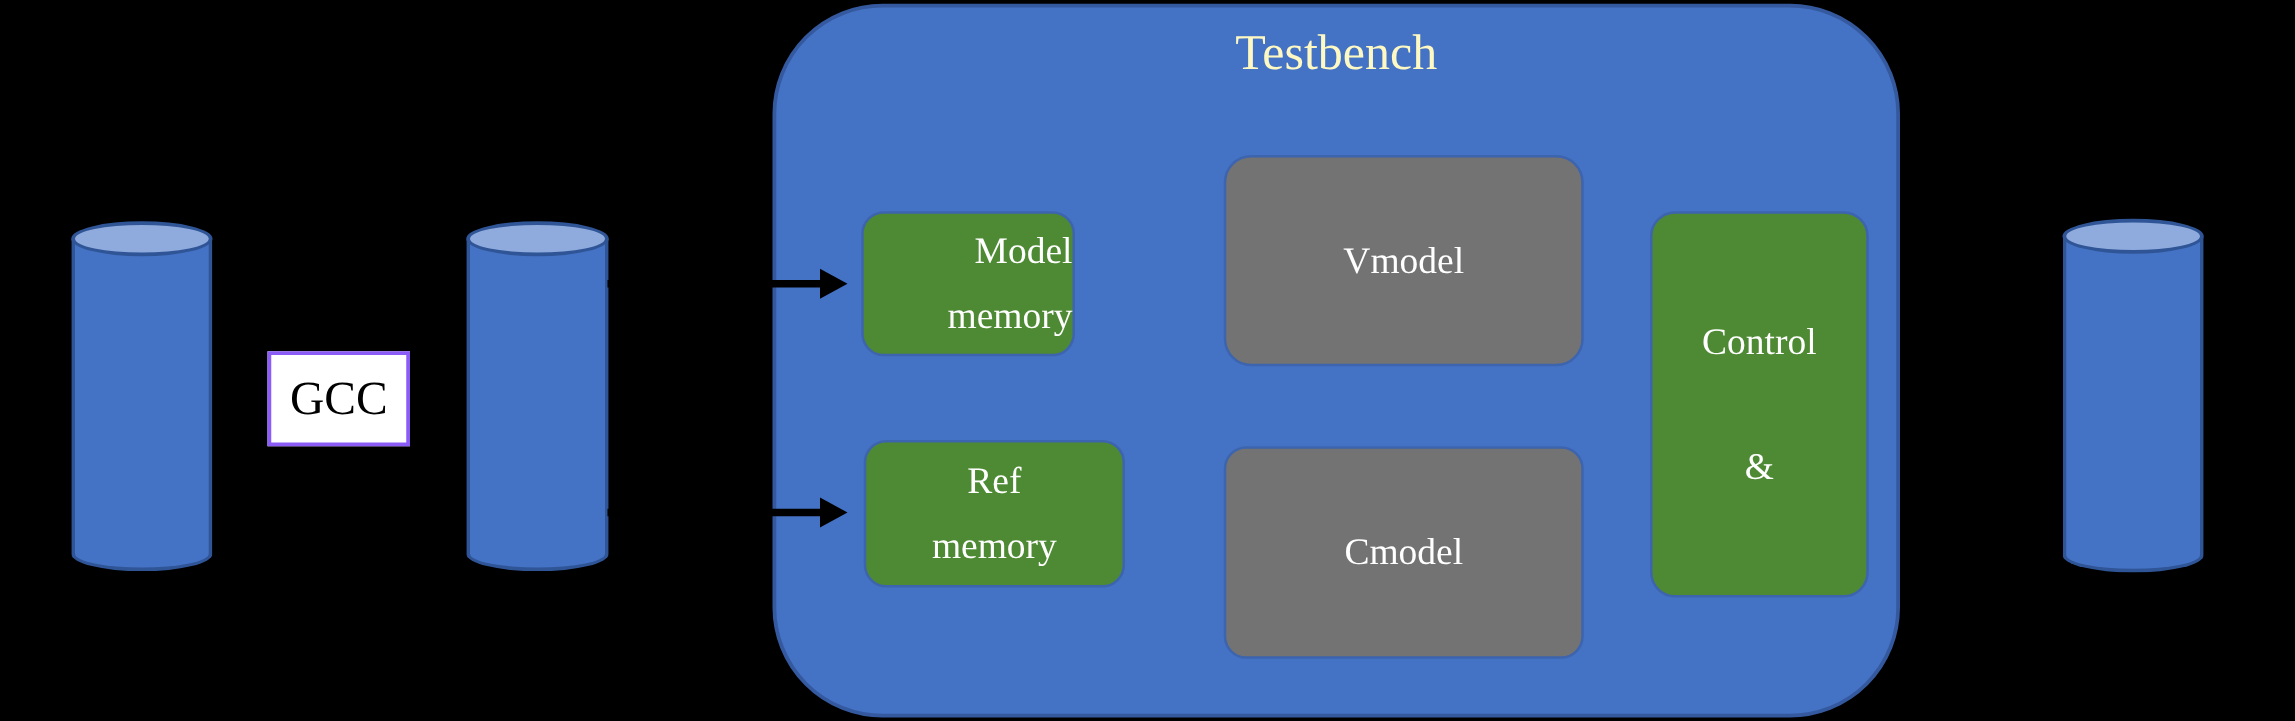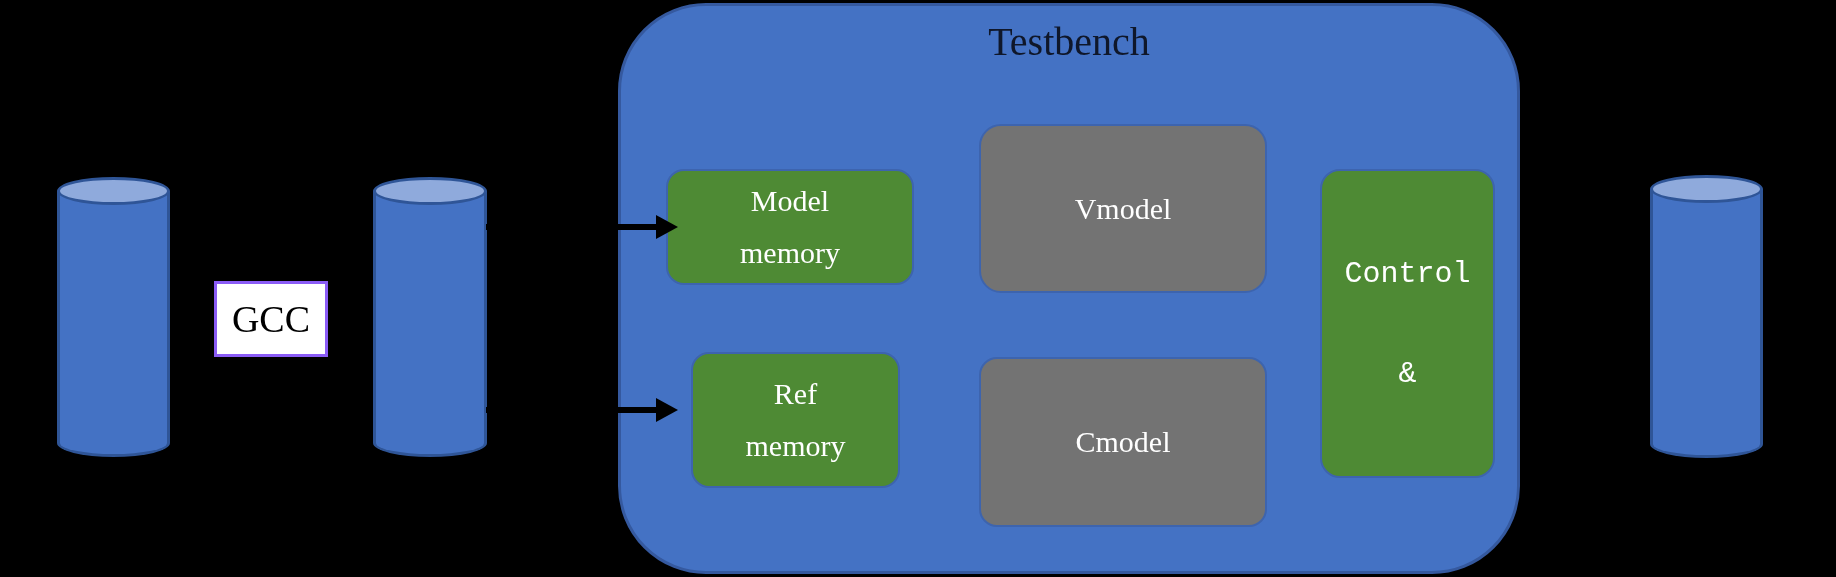--- a/index.html
+++ b/index.html
@@ -30,39 +30,39 @@
   .testbench{
     position:absolute;left:618px;top:3px;width:902px;height:571px;
     background:#4472C4;
     border:3px solid #35599F;
     border-radius:88px;
     box-sizing:border-box;
   }
   .tb-title{
     position:absolute;left:0;right:0;top:12px;
     text-align:center;
-    color:#0f172a;font-size:40px;line-height:1.2;
+    color:#fef9c3;font-size:40px;line-height:1.2;
   }
   
   .node{
     position:absolute;
     display:flex;flex-direction:column;justify-content:center;
     text-align:center;color:#ffffff;
     box-sizing:border-box;
     border:2px solid #3D64AE;
   }
   .green{background:#4E8A34;}
   .gold{background:#737373;}
   .node .line{display:block;font-size:30px;line-height:52px;}
   .node .ctl-line{display:block;font-size:30px;line-height:50px;min-height:50px;}
-  #model-memory{left:666px;top:169px;width:248px;height:116px;border-radius:18px;}
-  #ref-memory  {left:691px;top:352px;width:209px;height:136px;border-radius:18px;}
+  #model-memory{left:689px;top:169px;width:171px;height:116px;border-radius:18px;text-align:right;}
+  #ref-memory  {left:691px;top:352px;width:209px;height:118px;border-radius:18px;}
   #vmodel      {left:979px;top:124px;width:288px;height:169px;border-radius:22px;}
   #cmodel      {left:979px;top:357px;width:288px;height:170px;border-radius:18px;}
-  #control     {left:1320px;top:169px;width:175px;height:309px;border-radius:20px;font-family:Liberation Mono, monospace;}
+  #control     {left:1320px;top:169px;width:175px;height:309px;border-radius:20px;}
   
   .gcc{
     position:absolute;left:214px;top:281px;width:114px;height:76px;
     background:#ffffff;border:3px solid #8b5cf6;
     box-sizing:border-box;
     display:flex;align-items:center;justify-content:center;
     color:#000;font-size:38px;
   }
   
   .arrow{position:absolute;height:6px;background:#000;z-index:50;}

